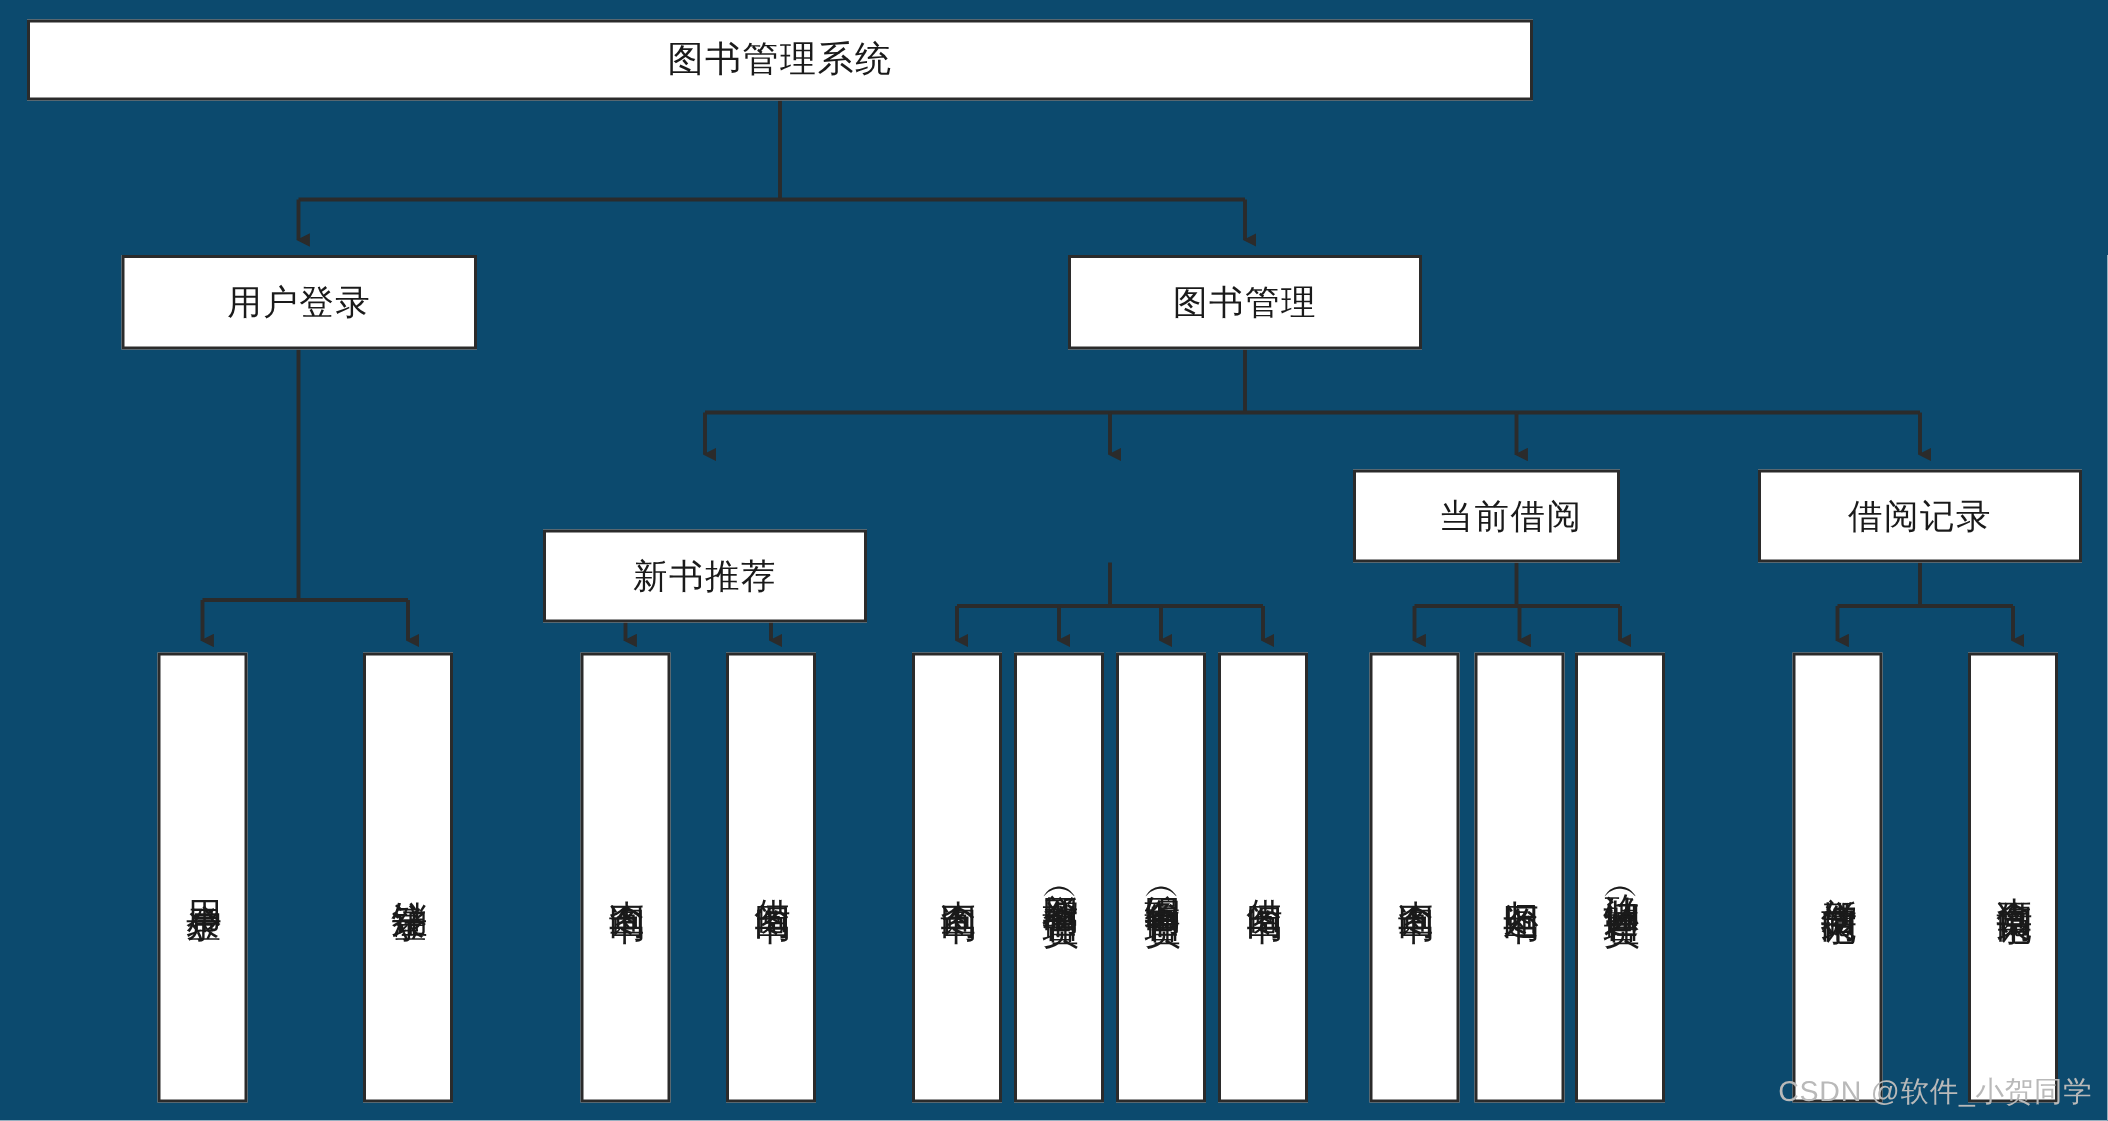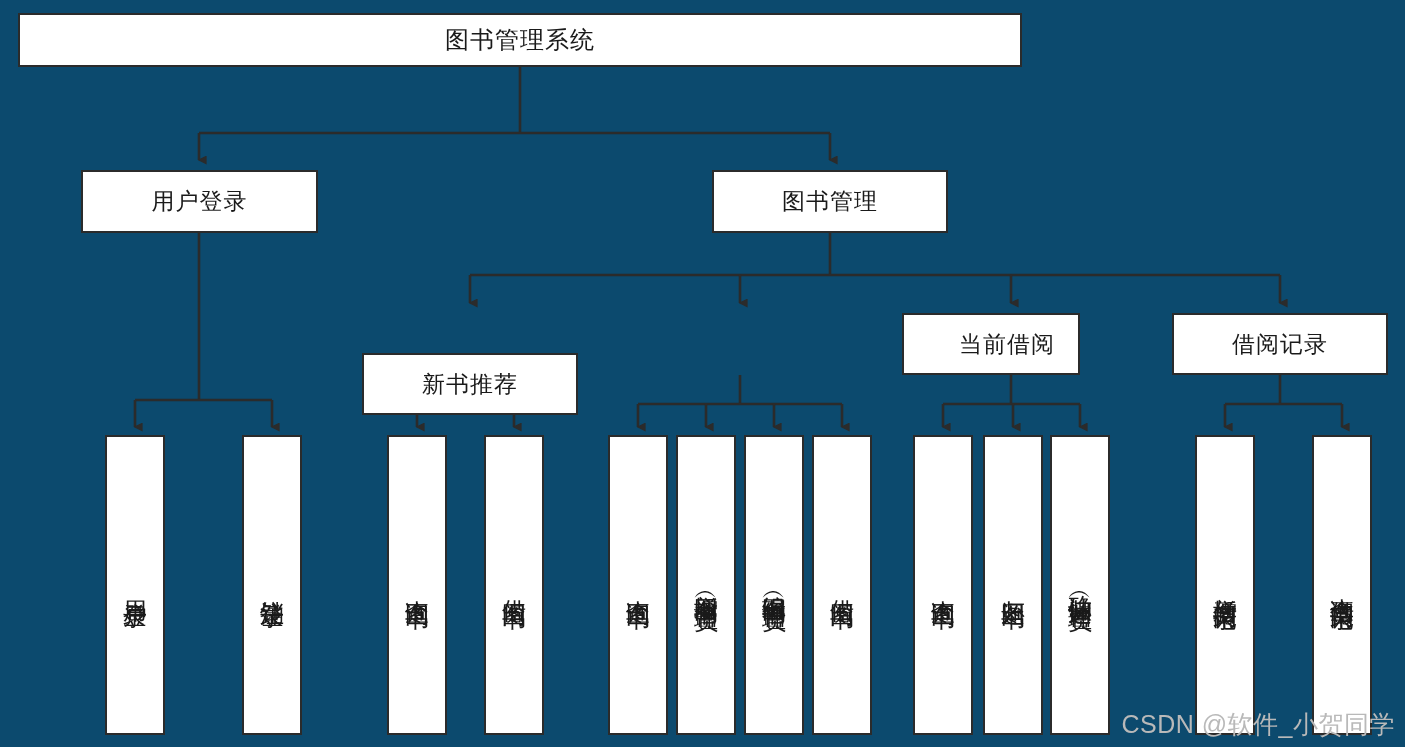--- a/index.html
+++ b/index.html
@@ -63,21 +63,21 @@
     font-size: 24px;
     line-height: 1.0;
     letter-spacing: 2px;
     white-space: nowrap;
     max-height: 100%;
   }
   #watermark {
     position: absolute;
     right: 10px;
     bottom: 6px;
-    font-size: 25px;
+    font-size: 19px;
     color: #b9b9b9;
     letter-spacing: 0.5px;
     white-space: nowrap;
     user-select: none;
   }
 </style>
 </head>
 <body>
 
 <div id="diagram-root">

